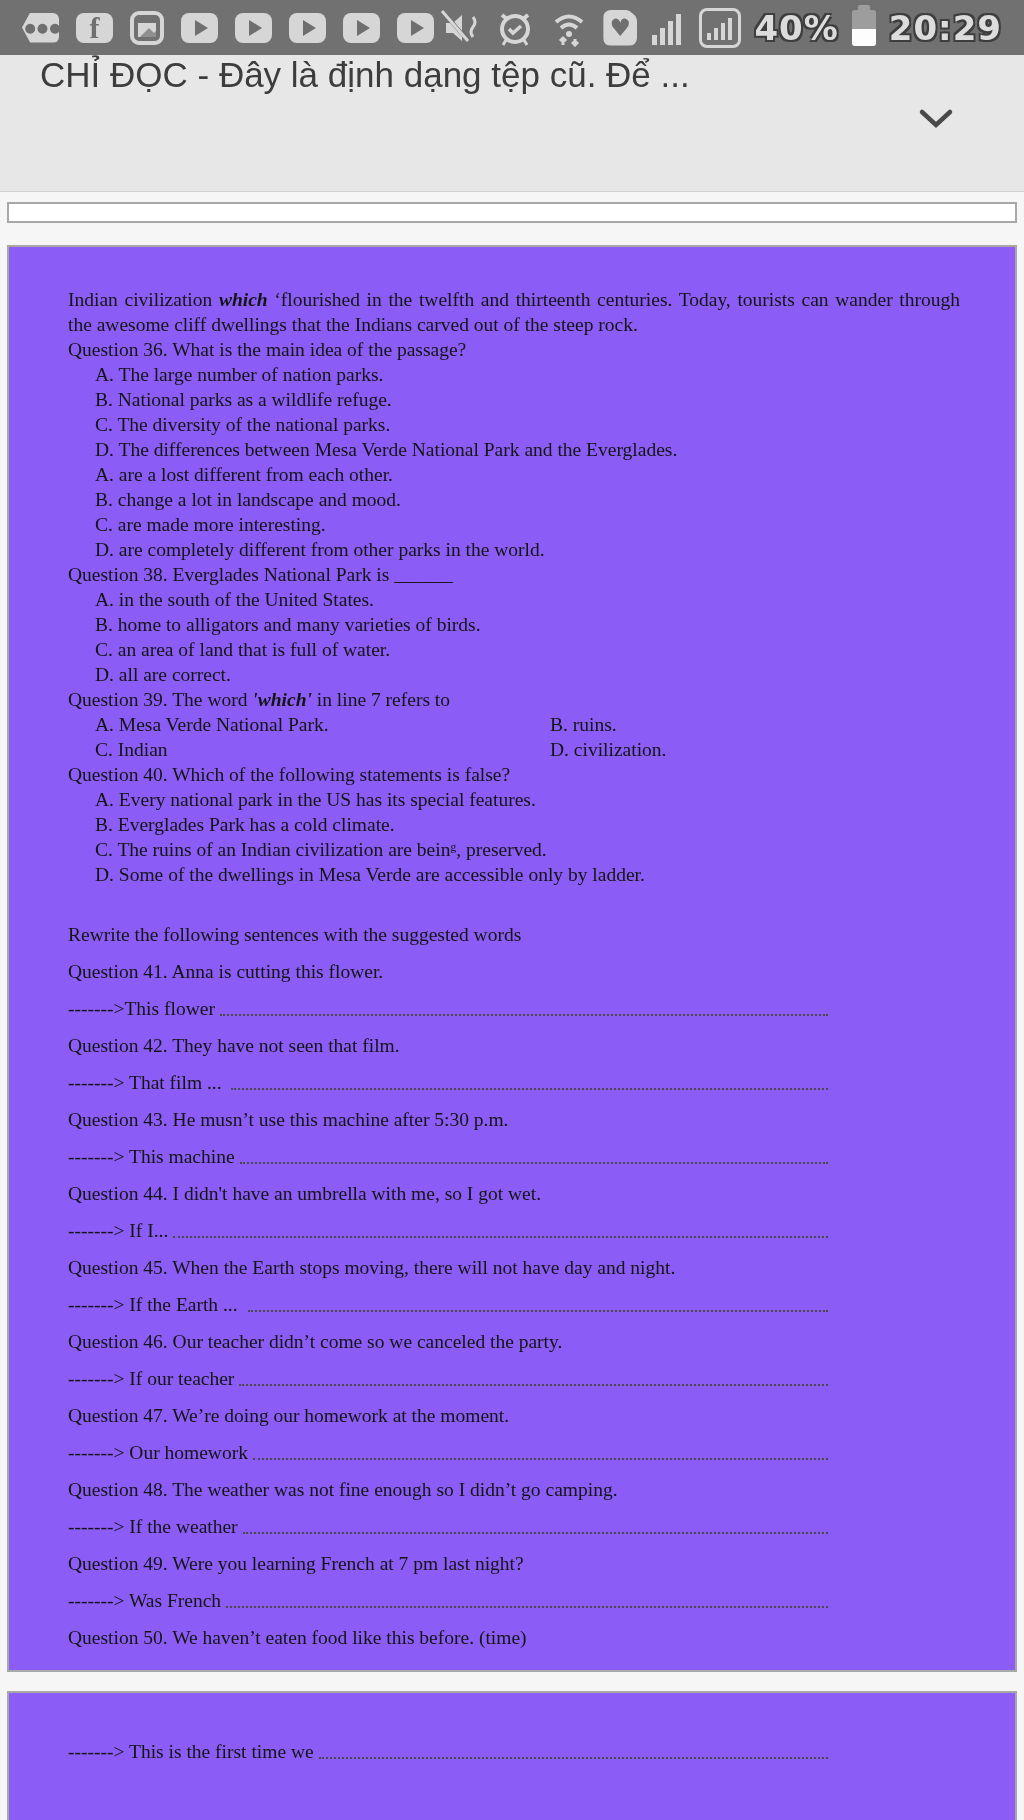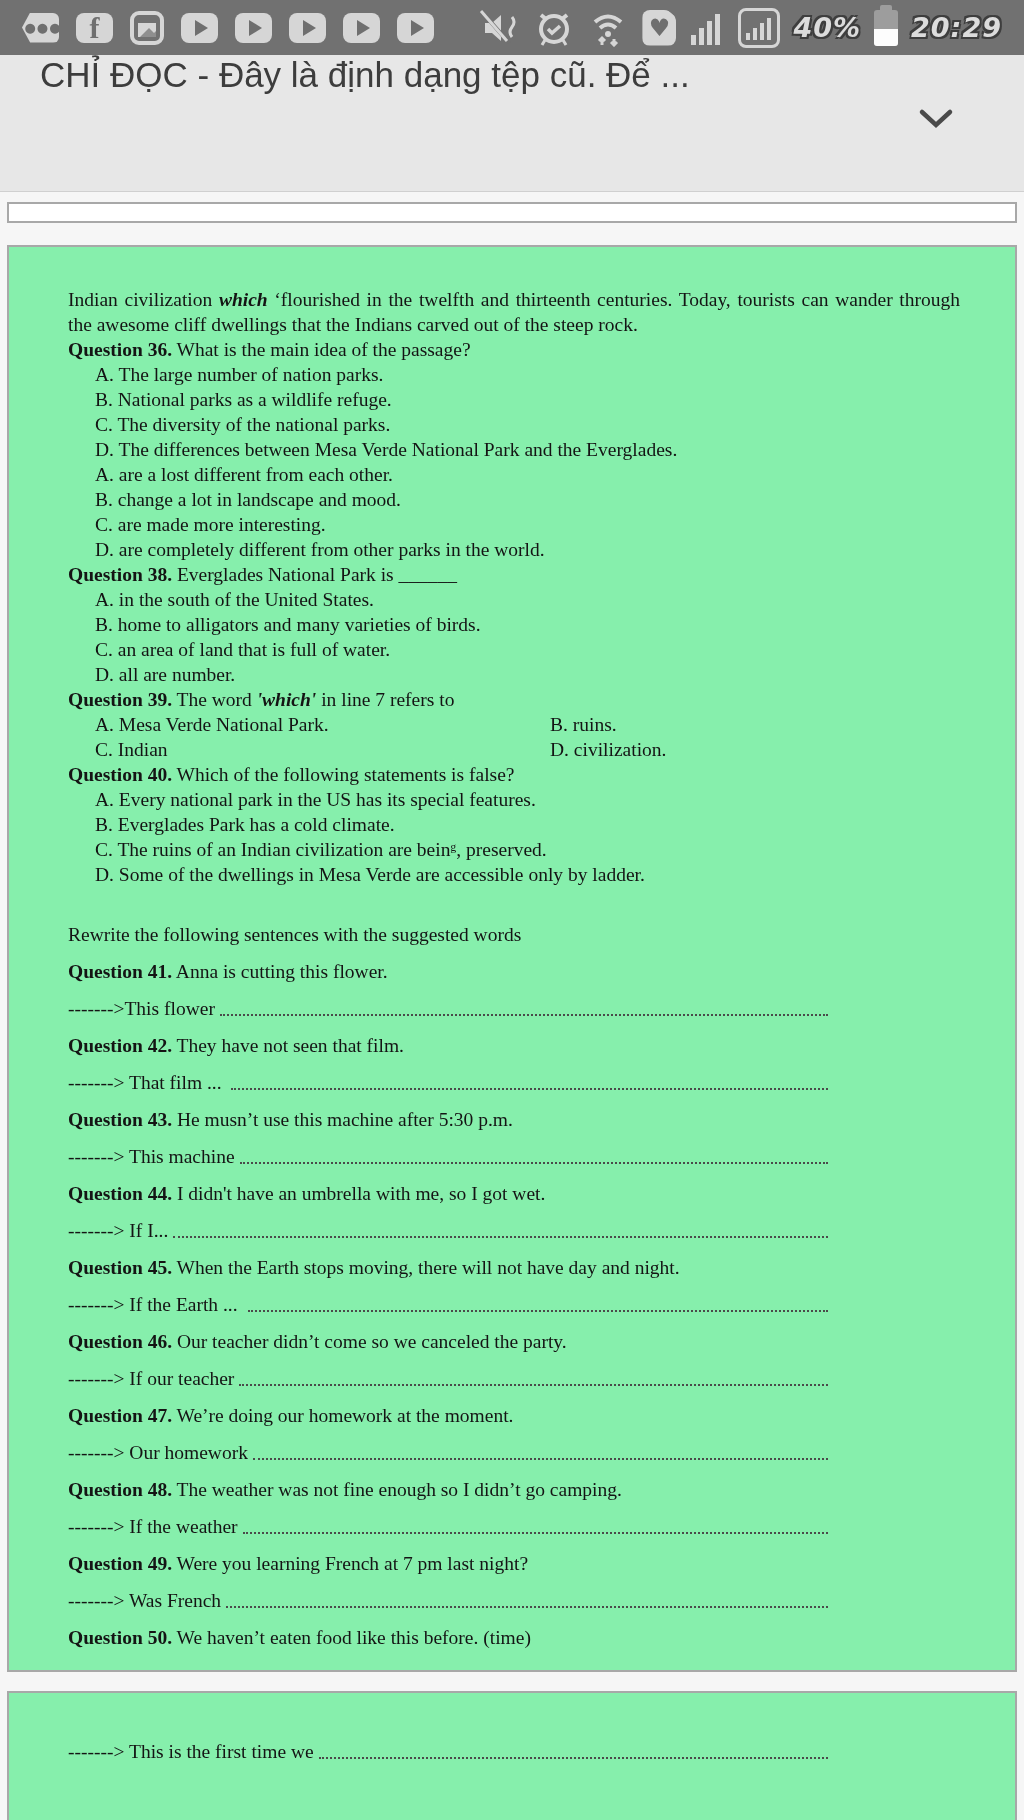--- a/index.html
+++ b/index.html
@@ -20,24 +20,23 @@
   .chat-tile { clip-path:polygon(22% 0,100% 0,100% 100%,22% 100%,0 50%); border-radius:6px; }
   .chat-dots { color:#6f6f6f; font-family:"DejaVu Sans",sans-serif; font-size:13px; letter-spacing:1px; font-weight:bold; padding-left:5px; }
   .fb { color:#6f6f6f; font-family:"Liberation Serif",serif; font-weight:bold; font-size:30px; line-height:26px; }
   .gallery { background:transparent; border:4px solid #d6d6d6; border-radius:9px; width:34px; height:34px; }
   .gallery .pic { position:absolute; left:4px; right:4px; bottom:4px; height:14px; background:#d6d6d6; overflow:hidden; }
   .gallery .mt { position:absolute; bottom:0; left:2px; width:0; height:0;
     border-left:9px solid transparent; border-right:9px solid transparent; border-bottom:9px solid #8f8f8f; }
   .play { width:0; height:0; border-top:8px solid transparent; border-bottom:8px solid transparent; border-left:13px solid #6f6f6f; margin-left:3px; }
   .sb-ico svg { display:block; }
   .sb-text {
-    font-family:"DejaVu Sans",sans-serif; font-weight:bold; font-size:27px; color:#dcdcdc;
+    font-family:"DejaVu Sans",sans-serif; font-weight:bold; font-size:34px; color:#dcdcdc;
     text-shadow:-2px -2px 0 #3e3e3e, 2px -2px 0 #3e3e3e, -2px 2px 0 #3e3e3e, 2px 2px 0 #3e3e3e;
     letter-spacing:1px;
-    font-style:italic;
   }
   .battery { width:24px; height:36px; background:#9d9d9d; border-radius:3px; position:relative; }
   .battery:before { content:""; position:absolute; top:-5px; left:6px; width:12px; height:5px; background:#9d9d9d; border-radius:2px 2px 0 0; }
   .battery .lvl { position:absolute; bottom:0; left:0; right:0; height:45%; background:#fdfdfd; border-radius:0 0 3px 3px; }
   .heart-tile { width:34px; height:36px; background:#d6d6d6; border-radius:8px 12px 8px 8px;
     clip-path:polygon(0 0,72% 0,100% 22%,100% 100%,0 100%); display:flex; align-items:center; justify-content:center; }
   .heart-tile span { color:#6f6f6f; font-family:"DejaVu Sans",sans-serif; font-size:24px; line-height:24px; }
   .boxed-signal { width:42px; height:40px; border:3px solid #d6d6d6; border-radius:8px; display:flex; align-items:flex-end; justify-content:center; padding-bottom:4px; }
 
   
@@ -49,29 +48,29 @@
     font-family:"Liberation Sans",sans-serif; font-size:35px; color:#3d3d3d; white-space:nowrap;
   }
   .chevron { position:absolute; right:68px; top:52px; }
 
   
   .canvas { padding-top:10px; }
   .page-strip {
     margin:0 7px; height:21px; background:#ffffff; border:2px solid #a8a8a8;
   }
   .page {
-    margin:22px 7px 0; background:#86efac; border:2px solid #a8a8a8;
+    margin:22px 7px 0; background:#8b5cf6; border:2px solid #a8a8a8;
   }
   .page-1 { height:1427px; padding:40px 55px 0 59px; overflow:hidden; }
   .page-2 { margin-top:19px; height:300px; padding:46px 55px 0 59px; }
 
   .doc { font-size:19.5px; line-height:25px; color:#141414; }
   .passage { text-align:justify; }
   .passage .em { font-weight:bold; font-style:italic; }
-  .q-label { font-weight:bold; }
+  .q-label { font-weight:normal; }
   .q-em { font-weight:bold; font-style:italic; }
   .opt { padding-left:27px; }
   .opt-grid { display:grid; grid-template-columns:455px 1fr; padding-left:27px; }
   .rw-heading { font-weight:normal; margin-top:35px; }
   .rw-stem { margin-top:12px; }
   .rw-line { margin-top:12px; display:flex; width:760px; }
   .rw-line .prefix { white-space:pre; }
   .leader { flex:1; border-bottom:2px dotted #4a4a4a; margin-left:5px; margin-bottom:5px; }
 </style>
 </head>
@@ -193,21 +192,21 @@
       <div class="opt">B. change a lot in landscape and mood.</div>
       <div class="opt">C. are made more interesting.</div>
       <div class="opt">D. are completely different from other parks in the world.</div>
     </div>
 
     <div>
       <div><span class="q-label">Question 38.</span><span> Everglades National Park is ______</span></div>
       <div class="opt">A. in the south of the United States.</div>
       <div class="opt">B. home to alligators and many varieties of birds.</div>
       <div class="opt">C. an area of land that is full of water.</div>
-      <div class="opt">D. all are number.</div>
+      <div class="opt">D. all are correct.</div>
     </div>
 
     <div>
       <div><span class="q-label">Question 39.</span><span> The word </span><span class="q-em">'which'</span><span> in line 7 refers to</span></div>
       <div class="opt-grid">
         <div>A. Mesa Verde National Park.</div>
         <div>B. ruins.</div>
         <div>C. Indian</div>
         <div>D. civilization.</div>
       </div>

